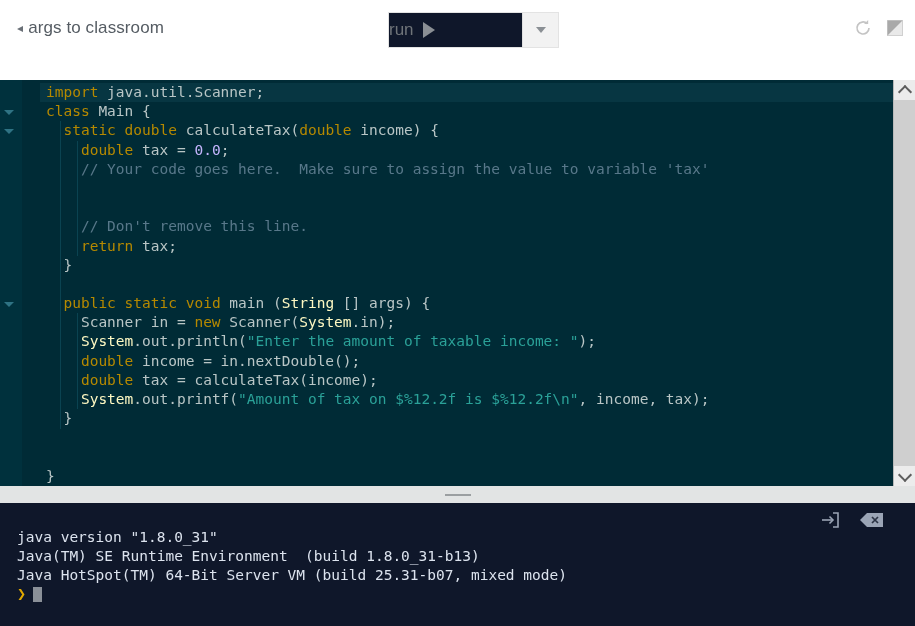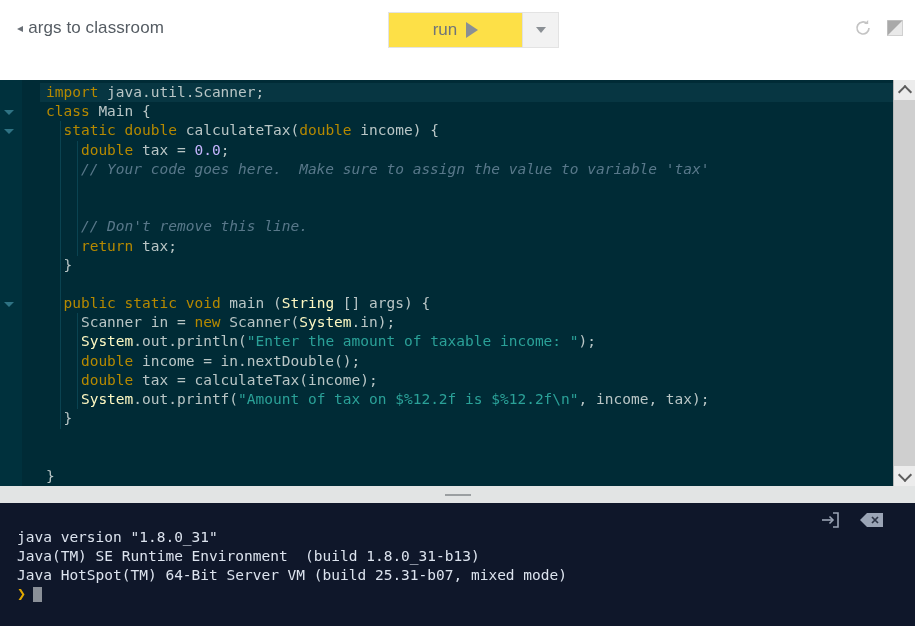--- a/index.html
+++ b/index.html
@@ -48,24 +48,24 @@
     left: 388px; top: 12px;
     height: 36px;
     display: flex;
     border: 1px solid #e3e3e3;
     background: #f2f2f2;
     box-sizing: border-box;
   }
   #run-btn {
     width: 133px;
     height: 34px;
-    background: #fde047;
-    display: flex;
-    align-items: center;
-    justify-content: center;
+    background: #0f172a;
+    display: flex;
+    align-items: center;
+    justify-content: flex-start;
     gap: 9px;
     color: #6f7479;
     font-size: 17px;
     cursor: pointer;
     border-right: 1px solid #e0e0e0;
     user-select: none;
   }
   #run-btn .tri {
     width: 0; height: 0;
     border-left: 12px solid #8a8f94;
@@ -141,21 +141,21 @@
   .indent-guide {
     position: absolute;
     top: 0; bottom: 0;
     width: 1px;
     background: #0a4351;
   }
   .kw   { color: #b58900; }
   .cls  { color: #fef9c3; text-align: center; }
   .str  { color: #2aa198; }
   .num  { color: #c4b5fd; }
-  .cmt  { color: #58788a; font-style: italic; }
+  .cmt  { color: #58788a; }
   .plain{ color: #b9c6c6; }
 
   
   #ed-scrollbar {
     position: absolute;
     right: 0; top: 0;
     width: 22px;
     height: 406px;
     background: #cfcfcf;
     border-left: 1px solid #b9b9b9;

